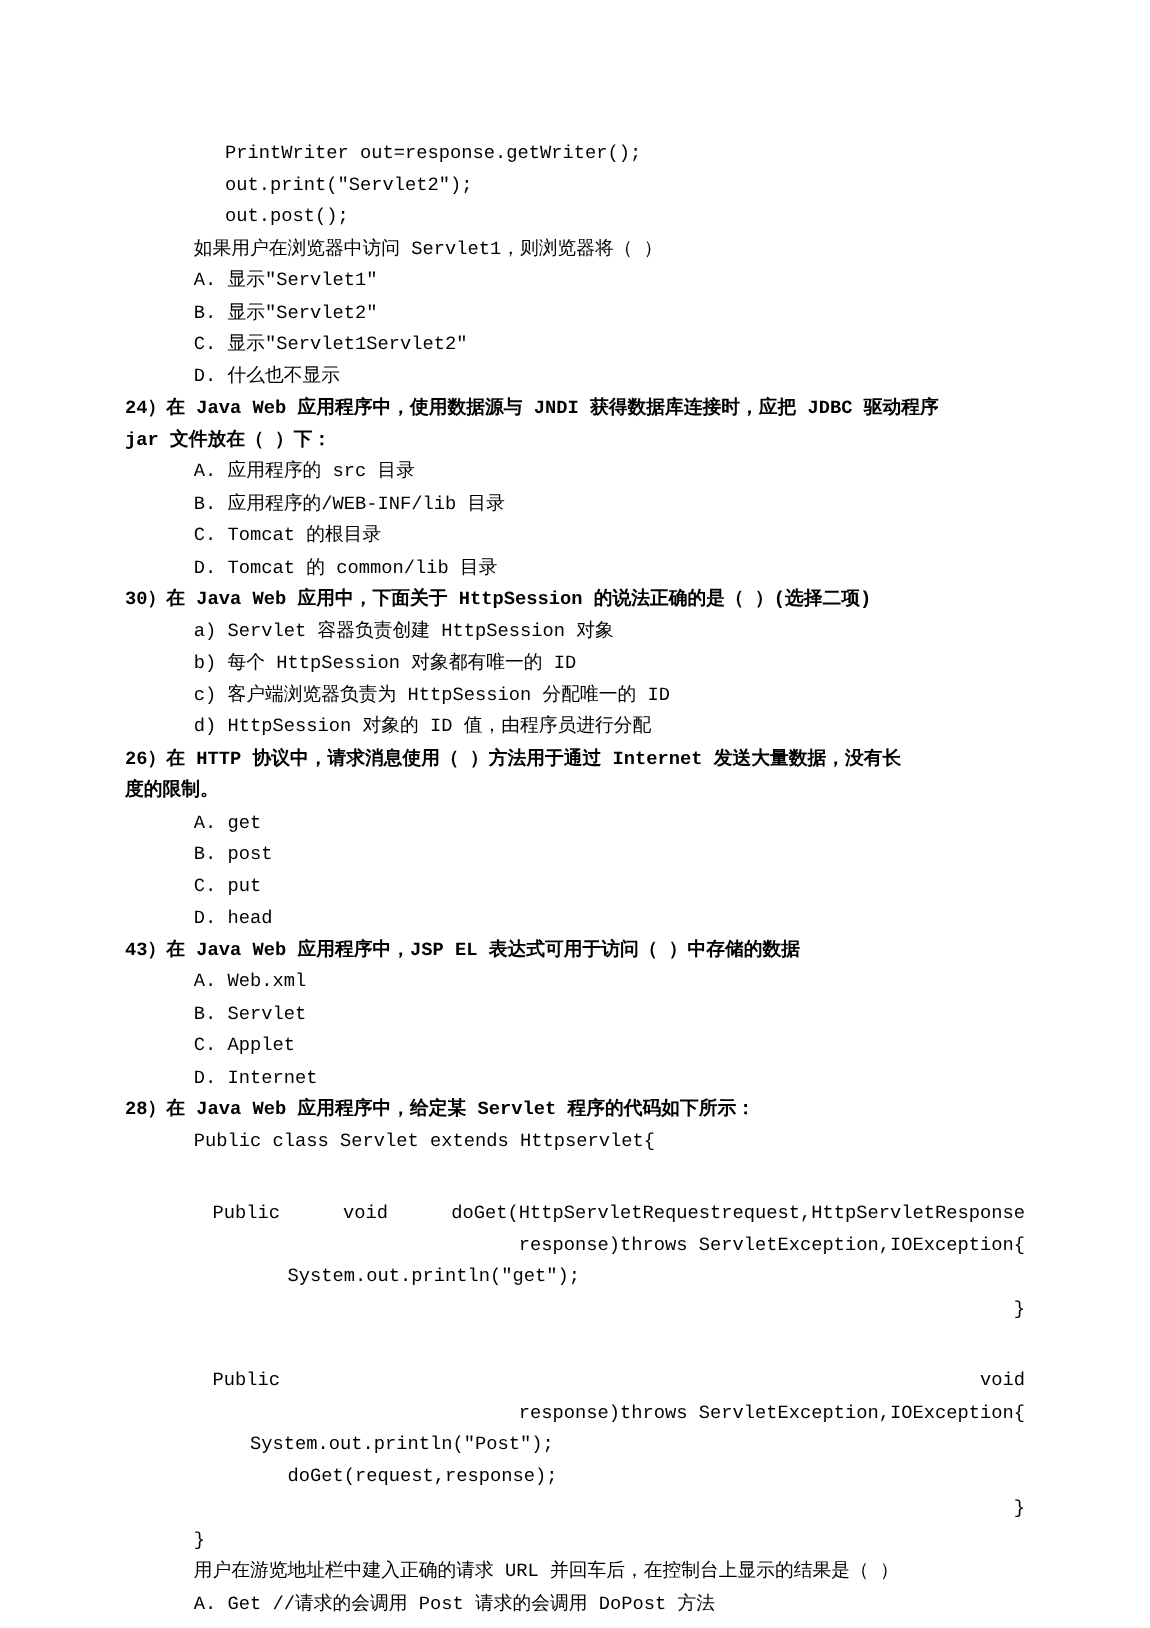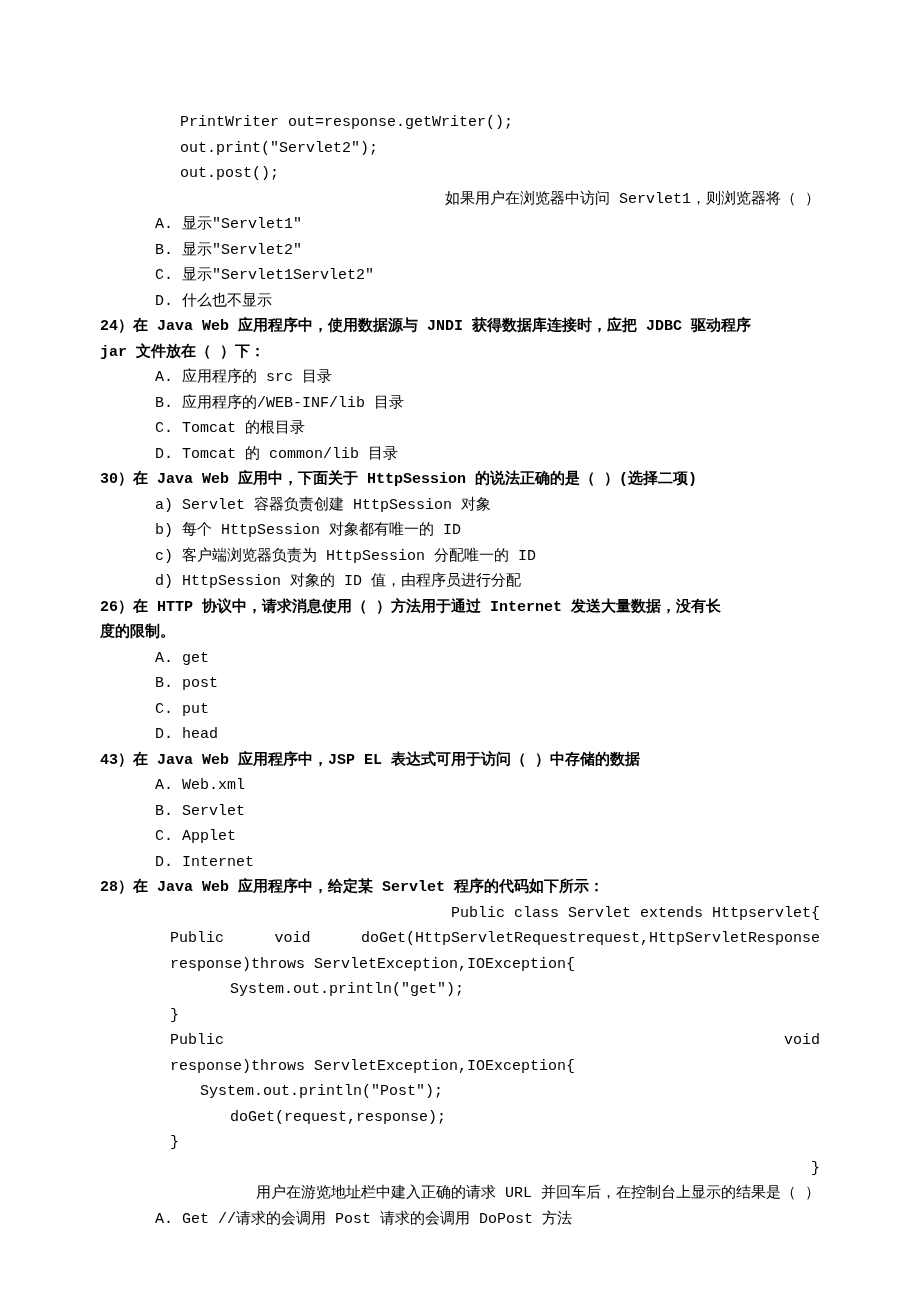--- a/index.html
+++ b/index.html
@@ -11,40 +11,41 @@
       margin: 0;
       padding: 110px 100px 80px 100px;
       width: 920px;
       box-sizing: border-box;
     }
     .code-indent {
       padding-left: 80px;
     }
     .body-line {
       padding-left: 55px;
-      text-align: right;
     }
     .question {
       padding-left: 0;
       font-weight: bold;
     }
     .option {
       padding-left: 55px;
     }
     .inner1 {
       padding-left: 70px;
+      text-align: right;
     }
     .inner2 {
       padding-left: 100px;
     }
     .inner3 {
       padding-left: 130px;
     }
     .justify {
       text-align: justify;
+      margin-top: 32px;
     }
   </style>
 </head>
 <body>
 
 <div class="code-indent">PrintWriter out=response.getWriter();</div>
 <div class="code-indent">out.print("Servlet2");</div>
 <div class="code-indent">out.post();</div>
 <div class="body-line">如果用户在浏览器中访问 Servlet1，则浏览器将（  ）</div>
 <div class="option">A.  显示"Servlet1"</div>

